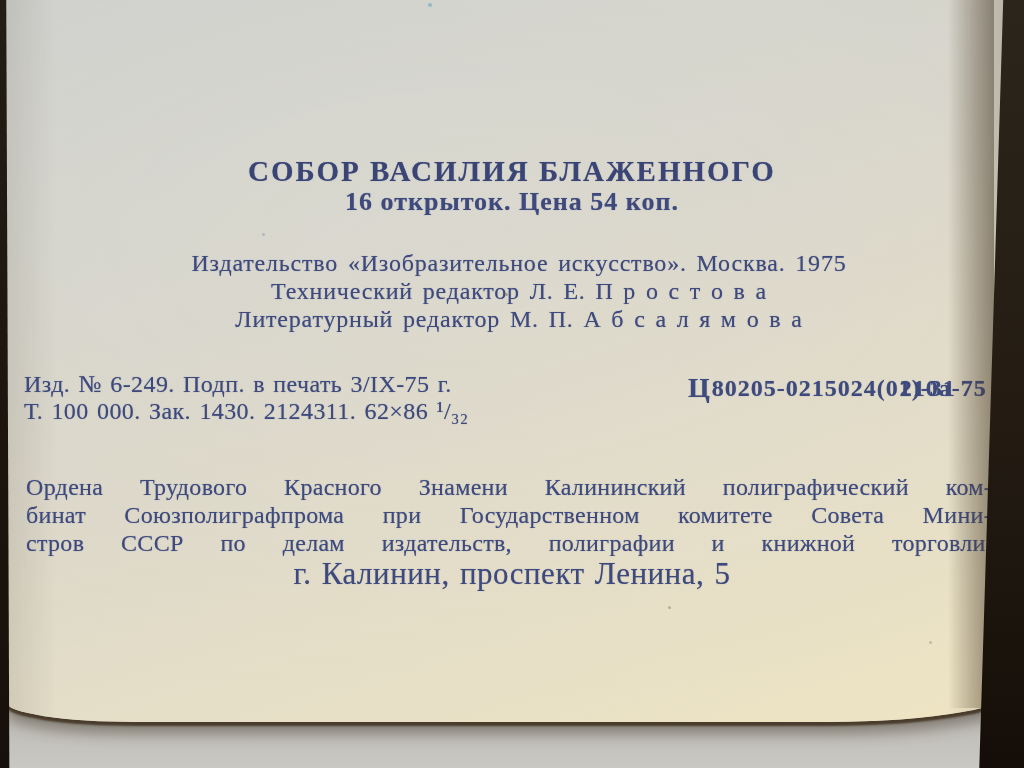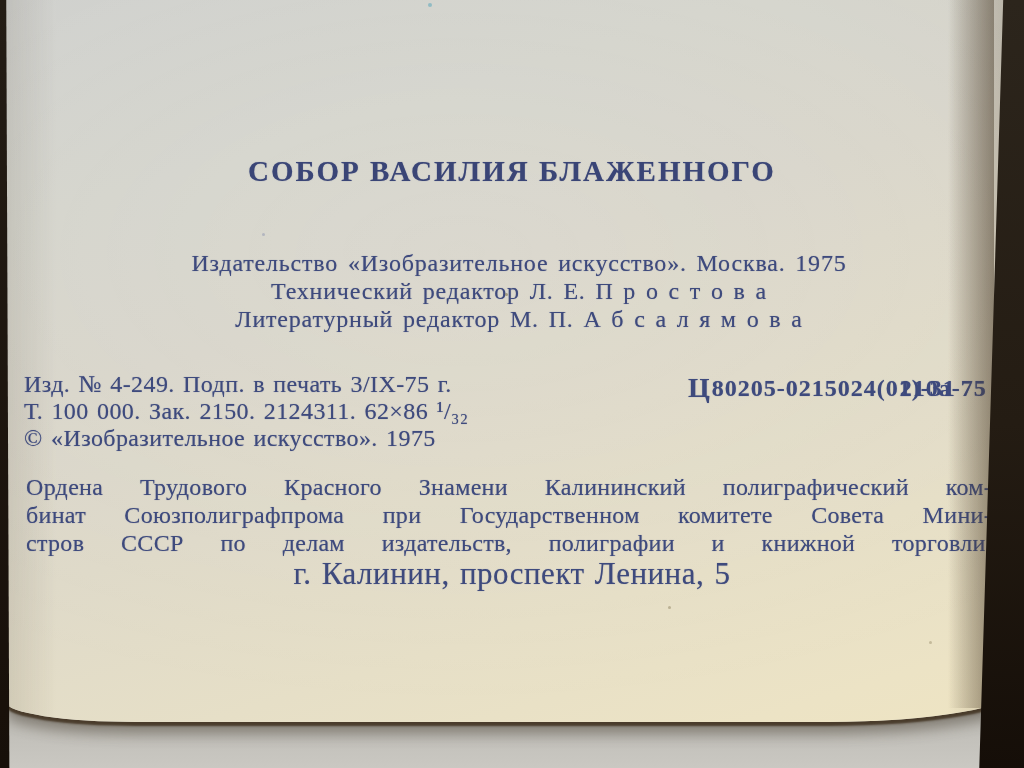--- a/index.html
+++ b/index.html
@@ -129,31 +129,31 @@
 
 <div class="photo-frame">
 
   <div class="table-surface"></div>
 
   <div class="paper-sheet">
     <div class="paper-vignette"></div>
   </div>
 
   <div class="print title-line">СОБОР ВАСИЛИЯ БЛАЖЕННОГО</div>
+  <div class="print subtitle-line">16 открыток. Цена 54 коп.</div>
 
   <div class="print imprint-block">
     <div>Издательство «Изобразительное искусство». Москва. 1975</div>
     <div>Технический редактор Л. Е. П р о с т о в а</div>
     <div>Литературный редактор М. П. А б с а л я м о в а</div>
   </div>
 
   <div class="print edition-block">
-    <div>Изд. № 4-249. Подп. в печать 3/IX-75 г.</div>
-    <div>Т. 100 000. Зак. 2150. 2124311. 62×86 ¹/₃₂</div>
-    <div>© «Изобразительное искусство». 1975</div>
+    <div>Изд. № 6-249. Подп. в печать 3/IX-75 г.</div>
+    <div>Т. 100 000. Зак. 1430. 2124311. 62×86 ¹/₃₂</div>
   </div>
 
   <div class="print price-code">
     <span class="price-prefix">Ц</span>
     <span class="price-frac">
       <span class="price-num">80205-0215</span>
       <span class="frac-bar"></span>
       <span class="price-den">024(01)-31</span>
     </span>
     <span class="price-suffix">210а-75</span>

